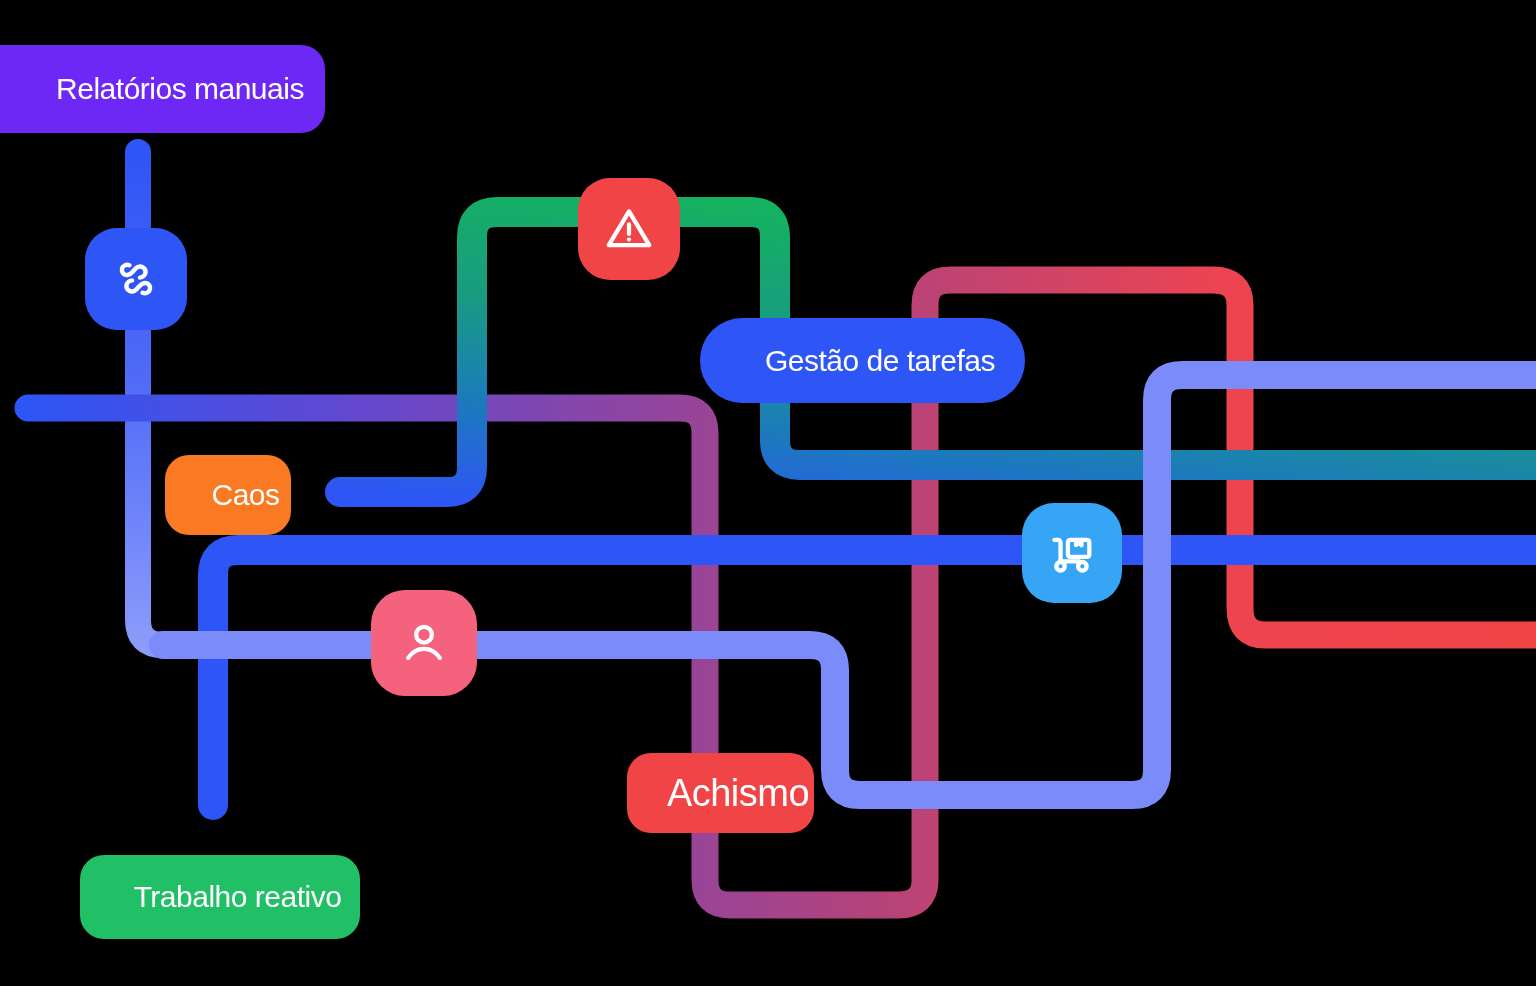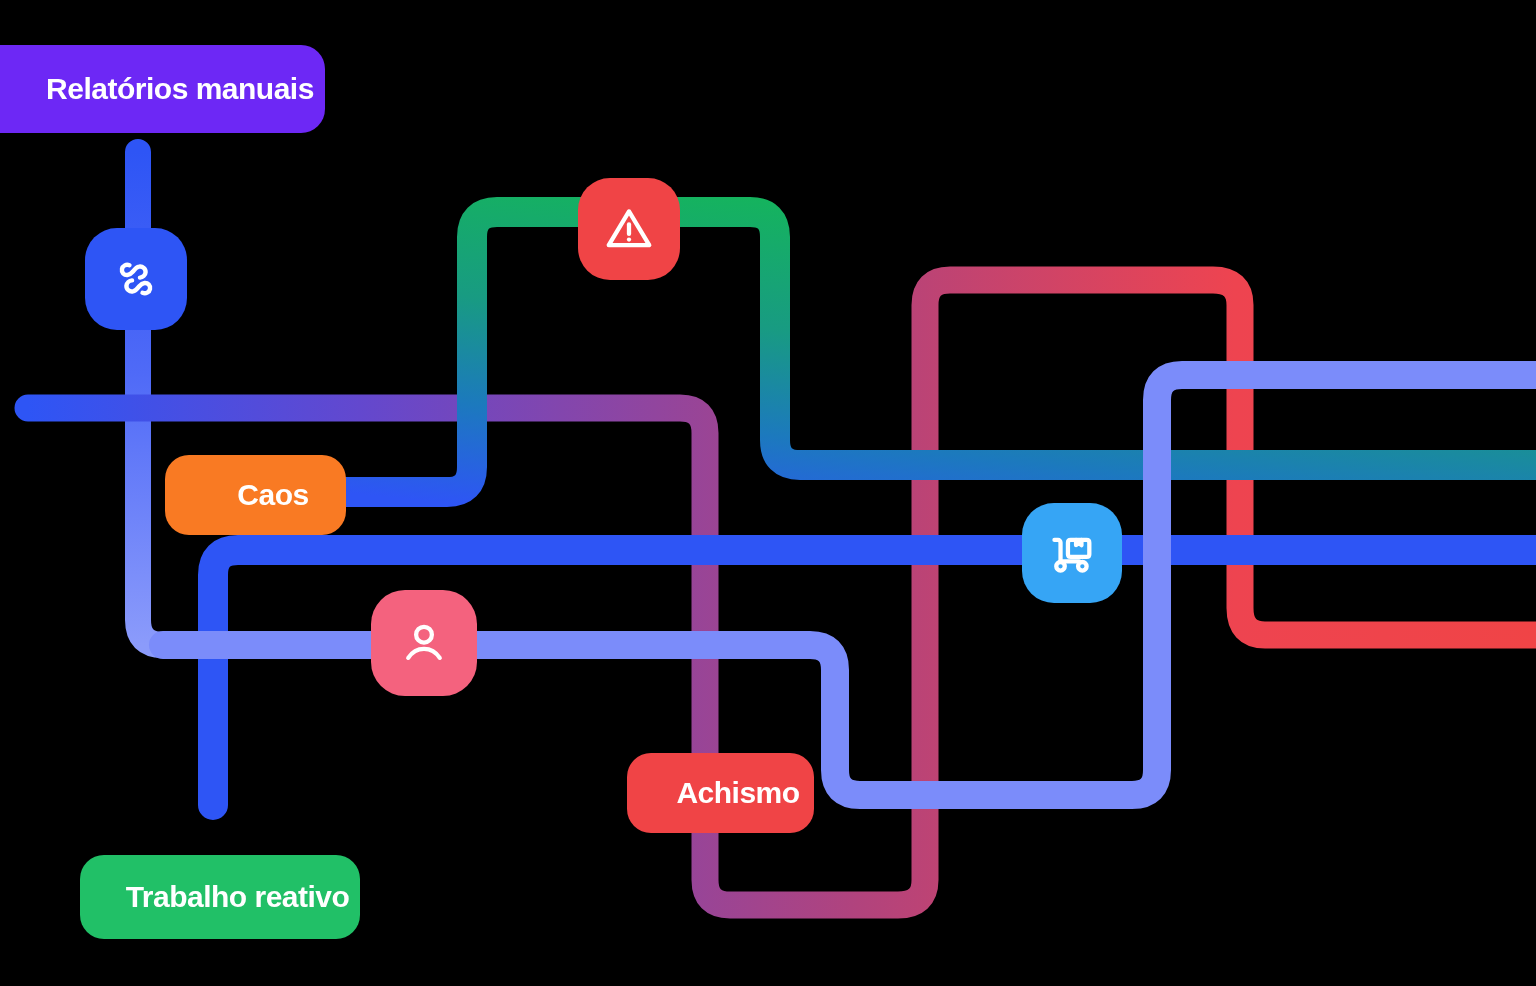--- a/index.html
+++ b/index.html
@@ -25,21 +25,21 @@
     height: 986px;
   }
   .pill {
     position: absolute;
     display: flex;
     align-items: center;
     justify-content: center;
     box-sizing: border-box;
     border-radius: 24px;
     color: #ffffff;
-    font-weight: 700;
+    font-weight: 400;
     letter-spacing: -0.5px;
     white-space: nowrap;
     padding-left: 35px;
   }
   .node-icon {
     position: absolute;
     display: flex;
     align-items: center;
     justify-content: center;
     box-sizing: border-box;
@@ -82,26 +82,29 @@
 
     <path d="M213,805 L213,575 Q213,550 238,550 L1536,550" fill="none" stroke="#2E55F5" stroke-width="30" stroke-linecap="round"></path>
 
     <path d="M163,645 L810,645 Q835,645 835,670 L835,770 Q835,795 860,795 L1132,795 Q1157,795 1157,770 L1157,400 Q1157,375 1182,375 L1536,375" fill="none" stroke="#7B8CFA" stroke-width="28" stroke-linecap="round"></path>
   </svg>
 
   <div class="pill" style="left:0px; top:45px; width:325px; height:88px; background:#6D28F5; font-size:30px; border-radius:0 24px 24px 0;">
     <span>Relatórios manuais</span>
   </div>
 
+  <div class="pill" style="left:700px; top:318px; width:325px; height:85px; background:#2E55F5; font-size:30px; border-radius:42px;">
+    <span>Gestão de tarefas</span>
+  </div>
 
-  <div class="pill" style="left:165px; top:455px; width:181px; height:80px; background:#F97A23; font-size:30px; border-radius:24px;">
+  <div class="pill" style="left:165px; top:455px; width:126px; height:80px; background:#F97A23; font-size:30px; border-radius:24px;">
     <span>Caos</span>
   </div>
 
-  <div class="pill" style="left:627px; top:753px; width:187px; height:80px; background:#F04446; font-size:30px; border-radius:24px;">
+  <div class="pill" style="left:627px; top:753px; width:187px; height:80px; background:#F04446; font-size:38px; border-radius:24px;">
     <span>Achismo</span>
   </div>
 
   <div class="pill" style="left:80px; top:855px; width:280px; height:84px; background:#21C067; font-size:30px; border-radius:24px;">
     <span>Trabalho reativo</span>
   </div>
 
   <div class="node-icon" style="left:85px; top:228px; width:102px; height:102px; background:#2E55F5; border-radius:32px;">
     <span>
       <svg width="56" height="56" viewBox="0 0 24 24" fill="none" stroke="#ffffff" stroke-width="1.9" stroke-linecap="round" stroke-linejoin="round">

